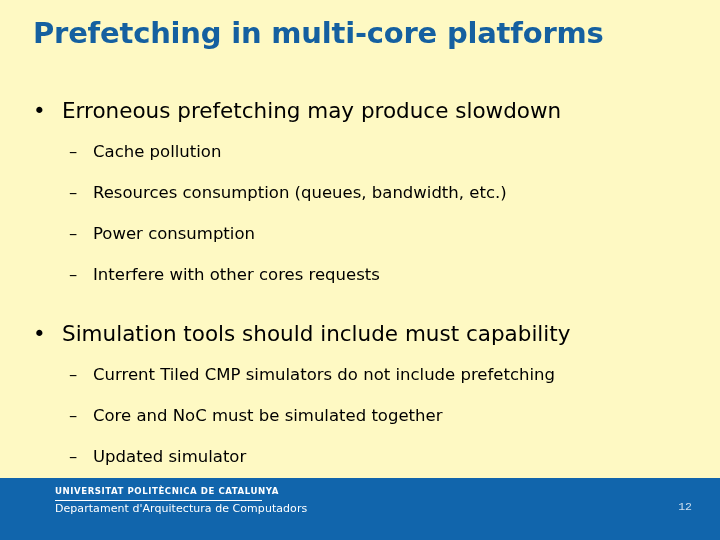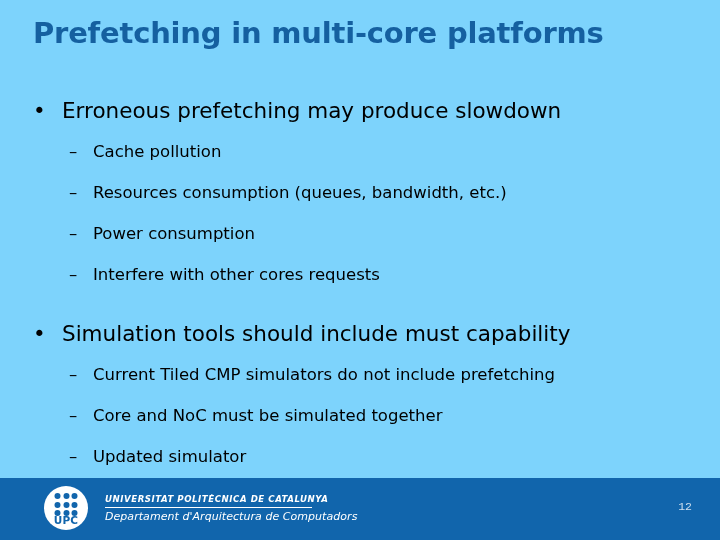--- a/index.html
+++ b/index.html
@@ -10,21 +10,21 @@
     width: 720px;
     height: 540px;
     background: #ffffff;
     font-family: "DejaVu Sans", sans-serif;
     overflow: hidden;
   }
   .slide {
     position: relative;
     width: 720px;
     height: 540px;
-    background: #7dd3fc;
+    background: #fef9c3;
     box-sizing: border-box;
   }
 
   
   .slide-title {
     position: absolute;
     left: 33px;
     top: 14px;
     width: 660px;
     font-family: "DejaVu Sans", sans-serif;
@@ -138,24 +138,23 @@
     text-align: center;
     font-family: "DejaVu Sans", sans-serif;
     font-size: 10.5px;
     font-weight: bold;
     color: #1165ac;
     letter-spacing: 0.2px;
     line-height: 11px;
   }
 
   .logo-text {
-    margin-left: 17px;
+    margin-left: 11px;
     color: #ffffff;
     font-family: "DejaVu Sans", sans-serif;
-    font-style: italic;
   }
   .logo-line1 {
     font-size: 8.6px;
     font-weight: bold;
     letter-spacing: 0.55px;
     line-height: 11px;
     white-space: nowrap;
   }
   .logo-line2 {
     font-size: 8.6px;
@@ -243,34 +242,20 @@
       <span class="marker">–</span>
       <span>Updated simulator</span>
     </div>
 
   </div>
 
   <div class="footer">
 
     <div class="logo-wrap">
 
-      <div class="upc-mark">
-        <div class="upc-dots">
-          <i></i>
-            <i></i>
-            <i></i>
-          <i></i>
-            <i></i>
-            <i></i>
-          <i></i>
-            <i></i>
-            <i></i>
-        </div>
-        <div class="upc-word">UPC</div>
-      </div>
 
       <div class="logo-text">
         <div class="logo-line1">UNIVERSITAT POLITÈCNICA DE CATALUNYA</div>
         <div class="logo-rule"></div>
         <div class="logo-line3">Departament d'Arquitectura de Computadors</div>
       </div>
 
     </div>
 
     <div class="page-number">12</div>

